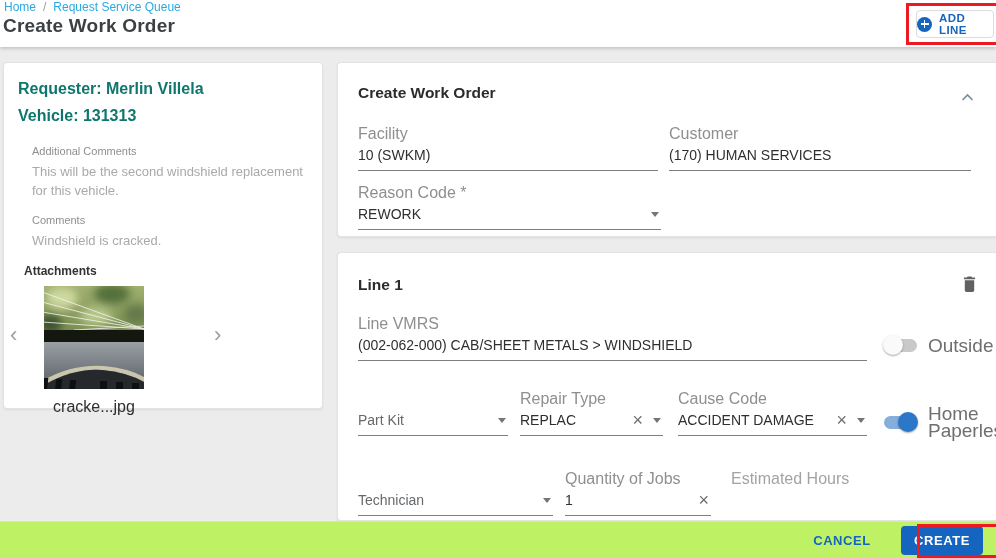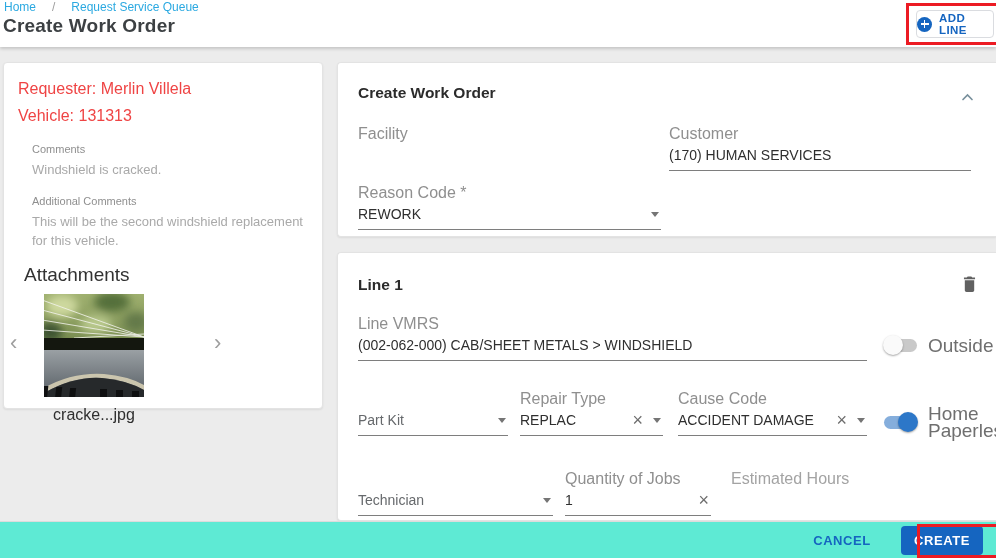--- a/index.html
+++ b/index.html
@@ -6,21 +6,21 @@
   html,body { width:996px; height:558px; }
   body {
     position:relative; overflow:hidden;
     font-family:"Liberation Sans","DejaVu Sans",sans-serif;
     background:#ECECEC; color:#333;
   }
 
   
   .header { position:absolute; top:0; left:0; right:0; height:47px; background:#fff;
             box-shadow:0 2px 3px rgba(0,0,0,0.16); z-index:2; }
-  .breadcrumb { position:absolute; top:0; left:4px; font-size:12px; line-height:15px; display:flex; gap:16px; }
+  .breadcrumb { position:absolute; top:0; left:4px; font-size:12px; line-height:15px; display:flex; gap:7px; }
   .crumb { color:#2BA9E1; cursor:pointer; }
   .crumb-sep { color:#9E9E9E; }
   .page-title { position:absolute; top:15px; left:3px; font-size:19px; font-weight:bold; color:#3C4043; letter-spacing:0.2px; }
 
   .add-line-btn { position:absolute; top:10px; left:916px; width:78px; height:28px;
     background:#fff; border:1px solid #DADCE0; border-radius:4px; display:flex; align-items:center;
     justify-content:center; gap:7px; cursor:pointer; z-index:2; }
   .add-line-btn .lbl { color:#1565C0; font-size:11.5px; font-weight:bold; letter-spacing:0.4px; }
   .plus-icon { position:relative; width:15px; height:15px; border-radius:50%; background:#1565C0; flex-shrink:0; }
   .plus-icon::before, .plus-icon::after { content:""; position:absolute; background:#fff; }
@@ -32,25 +32,25 @@
   .anno-create  { bottom:0; right:-4px; width:83px; height:34px; }
 
   
   .card { position:absolute; background:#fff; border:1px solid #E3E3E3;
           box-shadow:0 1px 2px rgba(0,0,0,0.08); }
   .left-card { top:62px; left:3px; width:320px; height:347px; border-radius:4px; }
   .card-wo   { top:62px; left:337px; right:0; height:175px; border-radius:4px 0 0 4px; border-right:none; }
   .card-line { top:252px; left:337px; right:0; height:269px; border-radius:4px 0 0 4px; border-right:none; }
 
   
-  .req-heading { margin:12px 14px 0; font-size:16px; font-weight:normal; color:#ef4444; line-height:27px; }
+  .req-heading { margin:12px 14px 0; font-size:16px; font-weight:bold; color:#0f766e; line-height:27px; }
   .comment-block { margin:10px 10px 0 28px; }
   .lbl-sm { font-size:11px; color:#8F8F8F; }
   .comment-text { font-size:13px; color:#A9A9A9; margin-top:3px; line-height:19px; }
-  .attach-title { margin:14px 16px 0 20px; font-size:19px; font-weight:400; color:#323232; }
+  .attach-title { margin:14px 16px 0 20px; font-size:12px; font-weight:700; color:#323232; }
   .carousel { position:relative; margin-top:8px; height:130px; }
   .car-arrow { position:absolute; top:38px; font-size:22px; color:#9E9E9E; cursor:pointer; line-height:22px; }
   .car-prev { left:6px; }
   .car-next { left:210px; }
   .thumb-fig { position:absolute; left:40px; top:0; width:100px; cursor:pointer; }
   .thumb-fig svg { display:block; }
   .thumb-name { margin-top:9px; text-align:center; font-size:16px; color:#2F2F2F; }
 
   
   .section-title { position:absolute; left:20px; font-size:15.5px; font-weight:bold; color:#2B2B2B; }
@@ -74,21 +74,21 @@
   .switch { position:relative; width:33px; height:13px; border-radius:7px; cursor:pointer; flex-shrink:0; }
   .switch .knob { position:absolute; top:-4px; width:20px; height:20px; border-radius:50%;
                   box-shadow:0 1px 2px rgba(0,0,0,0.35); }
   .switch.off { background:#C9C9C9; }
   .switch.off .knob { left:-1px; background:#FAFAFA; }
   .switch.on  { background:#85AEDC; }
   .switch.on  .knob { right:-1px; background:#2D77C8; }
   .toggle-lbl { font-size:19px; color:#6F6F6F; line-height:17px; }
 
   
-  .footer { position:absolute; bottom:0; left:0; right:0; height:37px; background:#5eead4;
+  .footer { position:absolute; bottom:0; left:0; right:0; height:37px; background:#bef264;
             border-top:1px solid #DCDCDC; display:flex; align-items:center; justify-content:flex-end; z-index:4; }
   .cancel-btn { color:#1565C0; font-size:13px; font-weight:bold; letter-spacing:0.6px; margin-right:30px; cursor:pointer; }
   .create-btn { background:#1565C0; color:#fff; font-size:13px; font-weight:bold; letter-spacing:0.6px;
                 padding:7px 13px; border-radius:4px; margin-right:13px; cursor:pointer; }
 </style>
 </head>
 <body>
 
 <div class="header">
   <div class="breadcrumb">
@@ -103,27 +103,27 @@
   <span class="plus-icon"></span>
   <span class="lbl">ADD LINE</span>
 </div>
 <div class="annotation-box anno-addline"></div>
 
 <div class="card left-card">
   <div class="req-heading">
     <div>Requester: Merlin Villela</div>
     <div>Vehicle: 131313</div>
   </div>
+  <div class="comment-block" style="margin-top:12px">
+    <span class="lbl-sm">Additional Comments</span>
+    <div class="comment-text">This will be the second windshield replacement for this vehicle.</div>
+  </div>
   <div class="comment-block">
     <span class="lbl-sm">Comments</span>
     <div class="comment-text">Windshield is cracked.</div>
-  </div>
-  <div class="comment-block" style="margin-top:12px">
-    <span class="lbl-sm">Additional Comments</span>
-    <div class="comment-text">This will be the second windshield replacement for this vehicle.</div>
   </div>
   <div class="attach-title">Attachments</div>
   <div class="carousel">
     <span class="car-arrow car-prev">‹</span>
     <div class="thumb-fig">
       <svg width="100" height="103" viewBox="0 0 100 103">
         <defs>
           <linearGradient id="grn" x1="0" y1="0" x2="0" y2="1">
             <stop offset="0" stop-color="#9fb06f"></stop>
               <stop offset="1" stop-color="#73874c"></stop>
@@ -173,20 +173,23 @@
 <div class="card card-wo">
   <div class="section-title" style="top:21px">Create Work Order</div>
   <span class="collapse-btn">
     <svg width="13" height="8" viewBox="0 0 13 8">
         <path d="M2 6.5l4.5-4.5 4.5 4.5" stroke="#78909C" stroke-width="1.7" fill="none" stroke-linecap="round"></path>
       </svg>
   </span>
 
   <div class="fld" style="left:20px; top:62px; width:300px">
     <span class="lbl">Facility</span>
+    <div class="val">
+      <span class="txt">10 (SWKM)</span>
+    </div>
   </div>
 
   <div class="fld" style="left:331px; top:62px; width:302px">
     <span class="lbl">Customer</span>
     <div class="val">
       <span class="txt">(170) HUMAN SERVICES</span>
     </div>
   </div>
 
   <div class="fld" style="left:20px; top:121px; width:303px">

